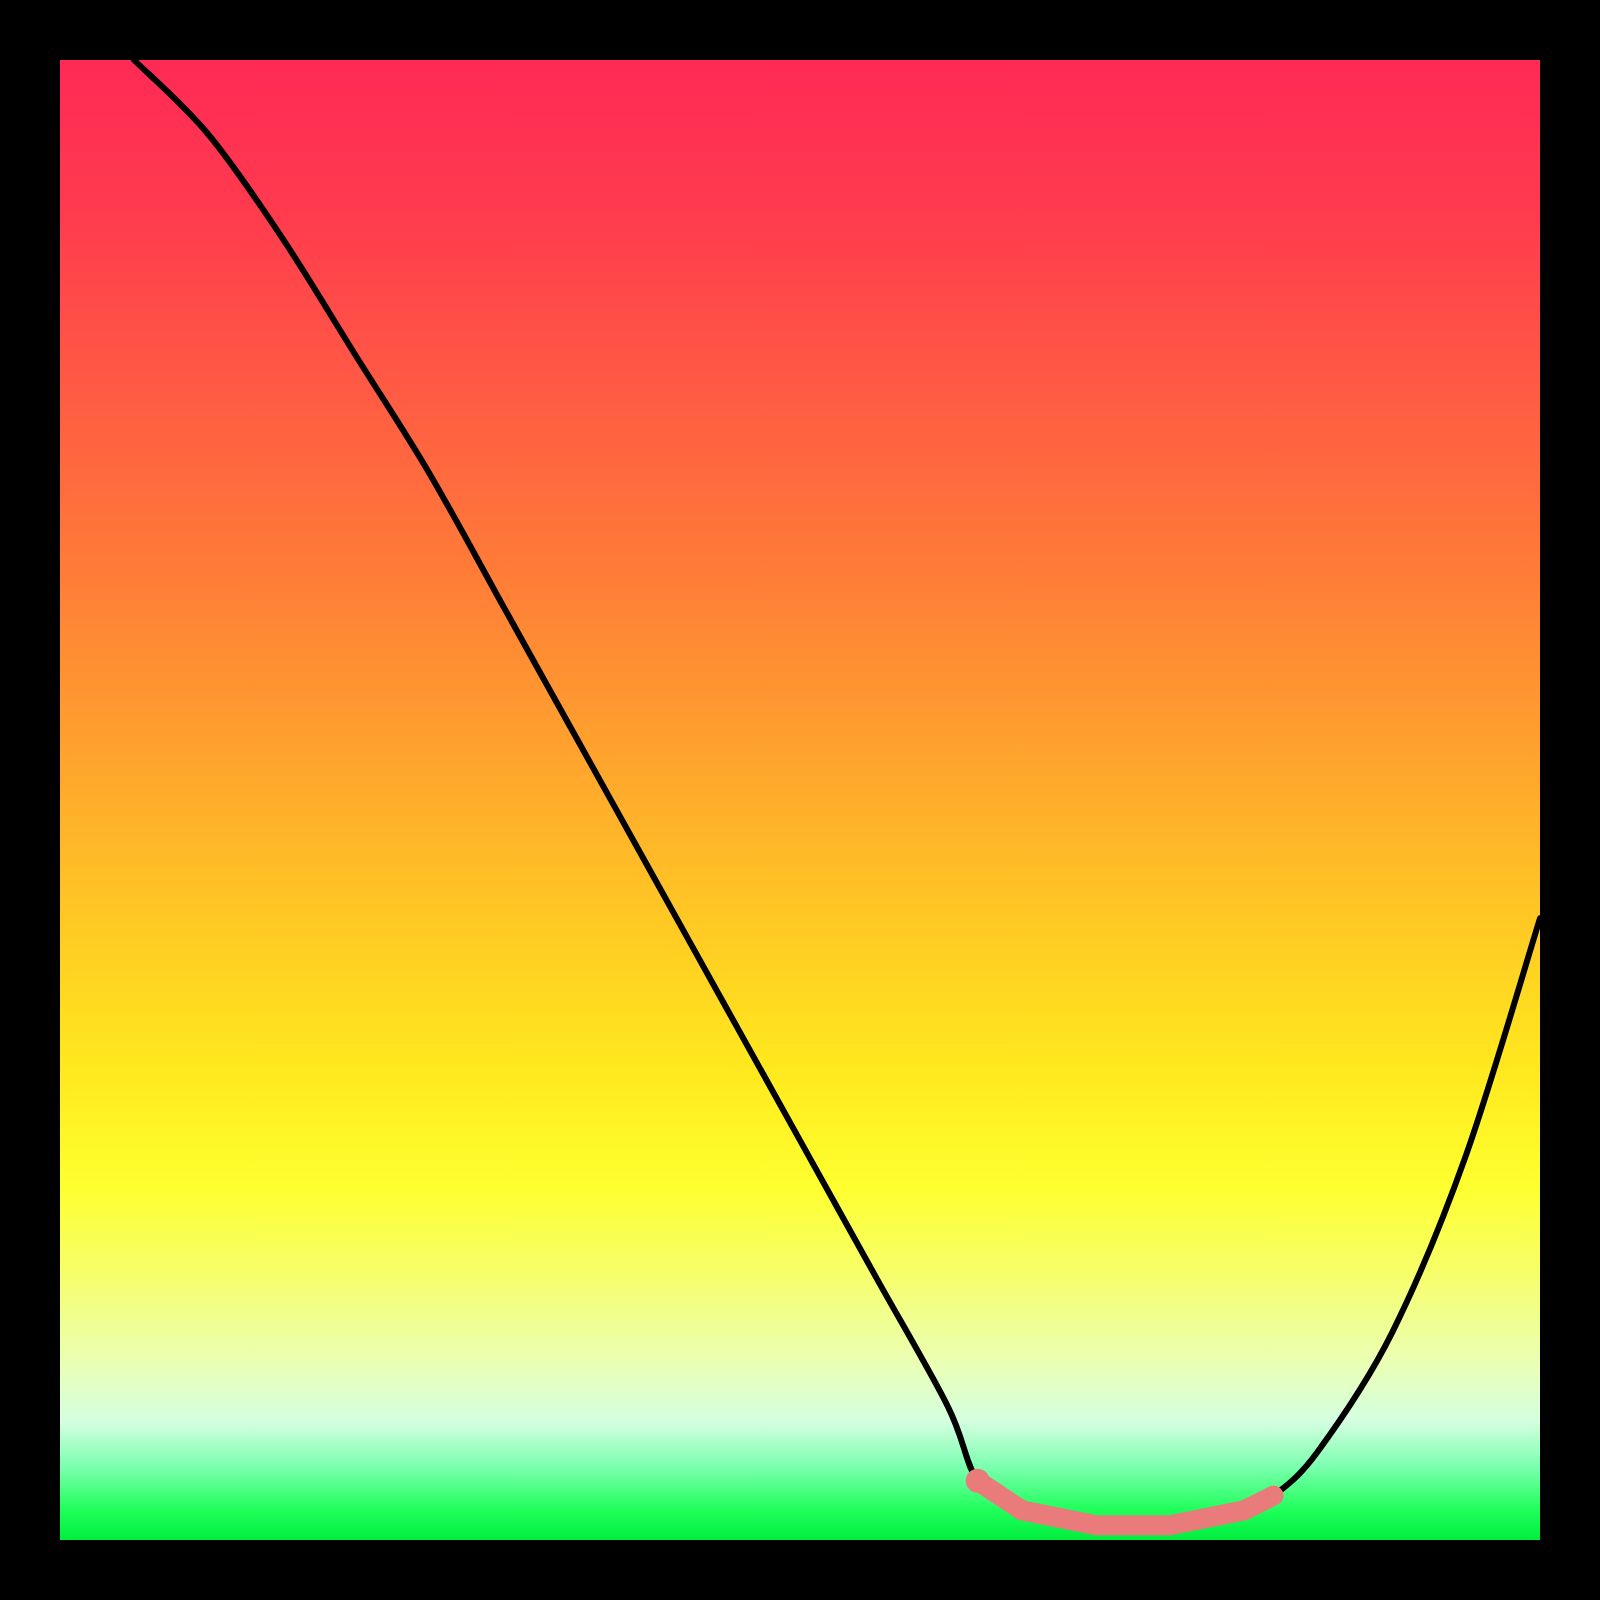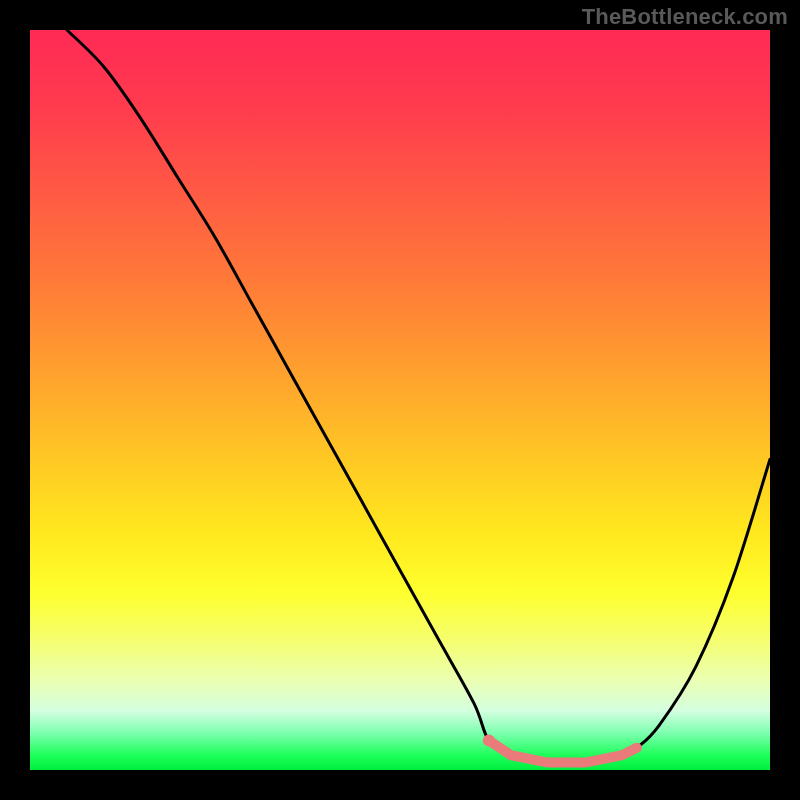--- a/index.html
+++ b/index.html
@@ -74,21 +74,20 @@
     fill: none;
   }
   .flat-dot {
     fill: #e97b7b;
   }
 </style>
 </head>
 <body>
 <div class="outer">
 
-  <div class="watermark">TheBottleneck.com</div>
 
   <div class="plot-area">
     <svg class="plot-svg" viewBox="0 0 740 740">
 
       <path id="curve" class="curve-path" d="M 37 0 C 43.2 6.2, 61.7 22.2, 74.0 37.0 C 86.3 51.8, 98.7 70.3, 111.0 88.8 C 123.3 107.3, 135.7 128.3, 148.0 148.0 C 160.3 167.7, 172.7 186.2, 185.0 207.2 C 197.3 228.2, 209.7 251.6, 222.0 273.8 C 234.3 296.0, 246.7 318.2, 259.0 340.4 C 271.3 362.6, 283.7 384.8, 296.0 407.0 C 308.3 429.2, 320.7 451.4, 333.0 473.6 C 345.3 495.8, 357.7 518.0, 370.0 540.2 C 382.3 562.4, 394.7 584.6, 407.0 606.8 C 419.3 629.0, 435.4 656.1, 444.0 673.4 C 452.6 690.7, 452.6 701.8, 458.8 710.4 C 465.0 719.0, 471.1 721.5, 481.0 725.2 C 490.9 728.9, 505.7 731.4, 518.0 732.6 C 530.3 733.8, 542.7 733.8, 555.0 732.6 C 567.3 731.4, 583.4 727.7, 592.0 725.2 C 600.6 722.7, 600.6 722.7, 606.8 717.8 C 613.0 712.9, 619.1 709.2, 629.0 695.6 C 638.9 682.0, 653.7 661.1, 666.0 636.4 C 678.3 611.7, 690.7 582.1, 703.0 547.6 C 715.3 513.1, 733.8 448.9, 740.0 429.2"></path>
 
       <polyline id="flat" class="flat-highlight" points="458.8,710.4 481.0,725.2 518.0,732.6 555.0,732.6 592.0,725.2 606.8,717.8"></polyline>
 
       <circle id="flat-dot" class="flat-dot" r="6" cx="458.8" cy="710.4"></circle>
     </svg>

